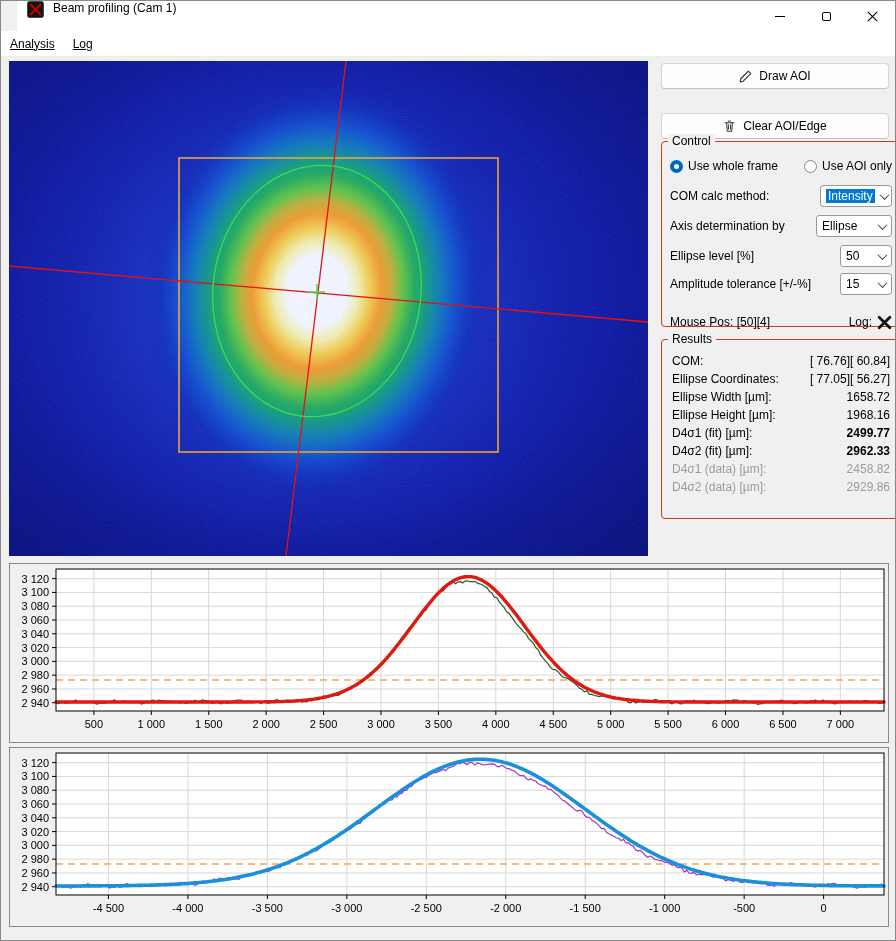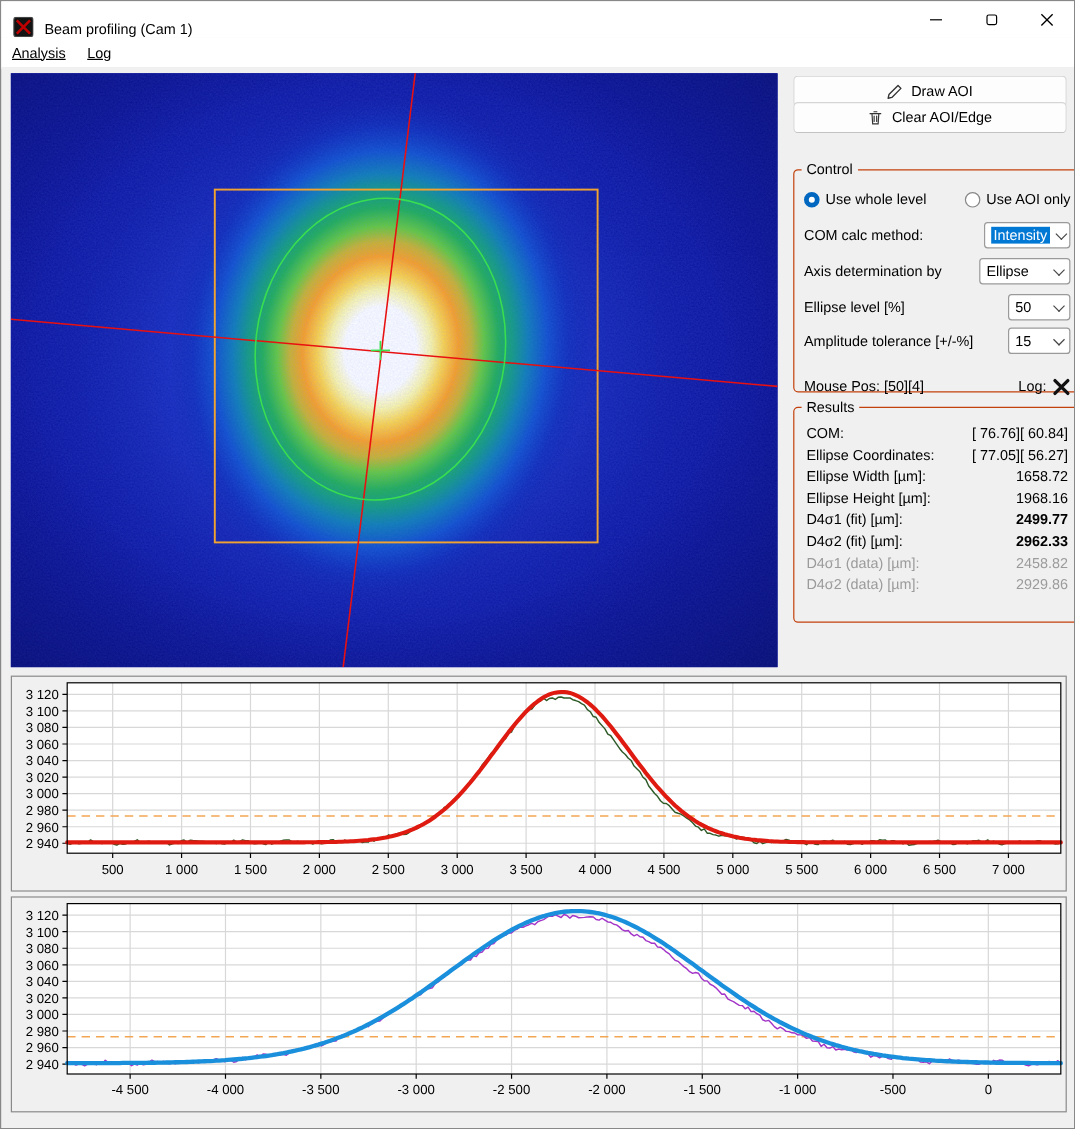--- a/index.html
+++ b/index.html
@@ -3,41 +3,41 @@
 <meta charset="utf-8">
 <style>
   * { margin:0; padding:0; box-sizing:border-box; }
   body { background:#c8c8c8; }
   .window {
     position:relative; width:896px; height:941px; background:#f0f0f0;
     font-family:"Liberation Sans", sans-serif; font-size:12px; color:#000;
     overflow:hidden; border:1px solid #888;
   }
   
-  .titlebar { position:absolute; top:0; left:0; right:0; height:30px; background:#fff; display:flex; align-items:flex-end; }
+  .titlebar { position:absolute; top:0; left:16px; right:0; height:30px; background:#fff; display:flex; align-items:flex-start; }
   .app-icon { width:17px; height:17px; margin-left:10px; flex:0 0 auto; }
   .title-text { margin-left:9px; font-size:12px; }
   .win-btns { margin-left:auto; display:flex; height:100%; }
   .win-btn { width:46px; height:30px; display:flex; align-items:center; justify-content:center; }
   .min-glyph { width:10px; height:0; border-top:1px solid #000; }
   .max-glyph { width:9px; height:9px; border:1px solid #000; border-radius:2px; }
   
   .menubar { position:absolute; top:30px; left:0; right:0; height:26px; background:#fff; display:flex; align-items:center; border-bottom:1px solid #ececec;text-decoration:underline; }
   .menu-item { padding:4px 9px; }
   
   .beam { position:absolute; left:8px; top:60px; width:639px; height:495px; background:#0a129b; }
   .beam svg { display:block; }
   
   .button {
     position:absolute; left:660px; width:228px; height:26px;
     display:flex; align-items:center; justify-content:center; gap:7px;
     background:#fdfdfd; border:1px solid #d5d5d5; border-bottom-color:#c3c3c3; border-radius:4px;
   }
   .btn-draw { top:62px; }
-  .btn-clear { top:84px;text-align:right; }
+  .btn-clear { top:112px;text-align:right; }
   .group { position:absolute; left:660px; width:240px; border:1px solid #c2410c; border-radius:4px; background:#f0f0f0; }
   .group-title { position:absolute; top:-8px; left:6px; background:#f0f0f0; padding:0 4px; }
   .group-control { top:140px; height:186px; }
   .group-results { top:338px; height:180px; }
   .ctl-row { position:absolute; left:8px; right:8px; height:24px; display:flex; align-items:center; justify-content:space-between; }
   .radio-label { display:flex; align-items:center; }
   .radio { width:13px; height:13px; border-radius:50%; border:1px solid #878787; background:#fff; margin-right:5px; flex:0 0 auto; }
   .radio.on { border:4px solid #0067c0; }
   .combo { display:flex; align-items:center; justify-content:space-between; background:#fff; border:1px solid #9a9a9a; border-radius:3px; height:22px; padding:0 5px; }
   .combo .chev { width:7px; height:7px; border-right:1.4px solid #444; border-bottom:1.4px solid #444; transform:rotate(45deg) translate(-1px,-1px); margin-left:6px; flex:0 0 auto; }
@@ -150,21 +150,21 @@
       <path d="M2.5 4 h11 M6.5 2 h3 M4.5 4 l0.7 10.5 h5.6 l0.7-10.5 M6.7 6.5 v5.5 M9.3 6.5 v5.5" stroke="#333" stroke-width="1.2" fill="none" stroke-linecap="round"></path>
     </svg>
     <span>Clear AOI/Edge</span>
   </div>
 
   <div class="group group-control">
     <span class="group-title">Control</span>
     <div class="ctl-row" style="top:12px;">
       <span class="radio-label">
         <span class="radio on"></span>
-        <span>Use whole level</span>
+        <span>Use whole frame</span>
       </span>
       <span class="radio-label">
         <span class="radio"></span>
         <span>Use AOI only</span>
       </span>
     </div>
     <div class="ctl-row" style="top:42px;">
       <span>COM calc method:</span>
       <span class="combo" style="width:72px;">
         <span class="sel">Intensity</span>

